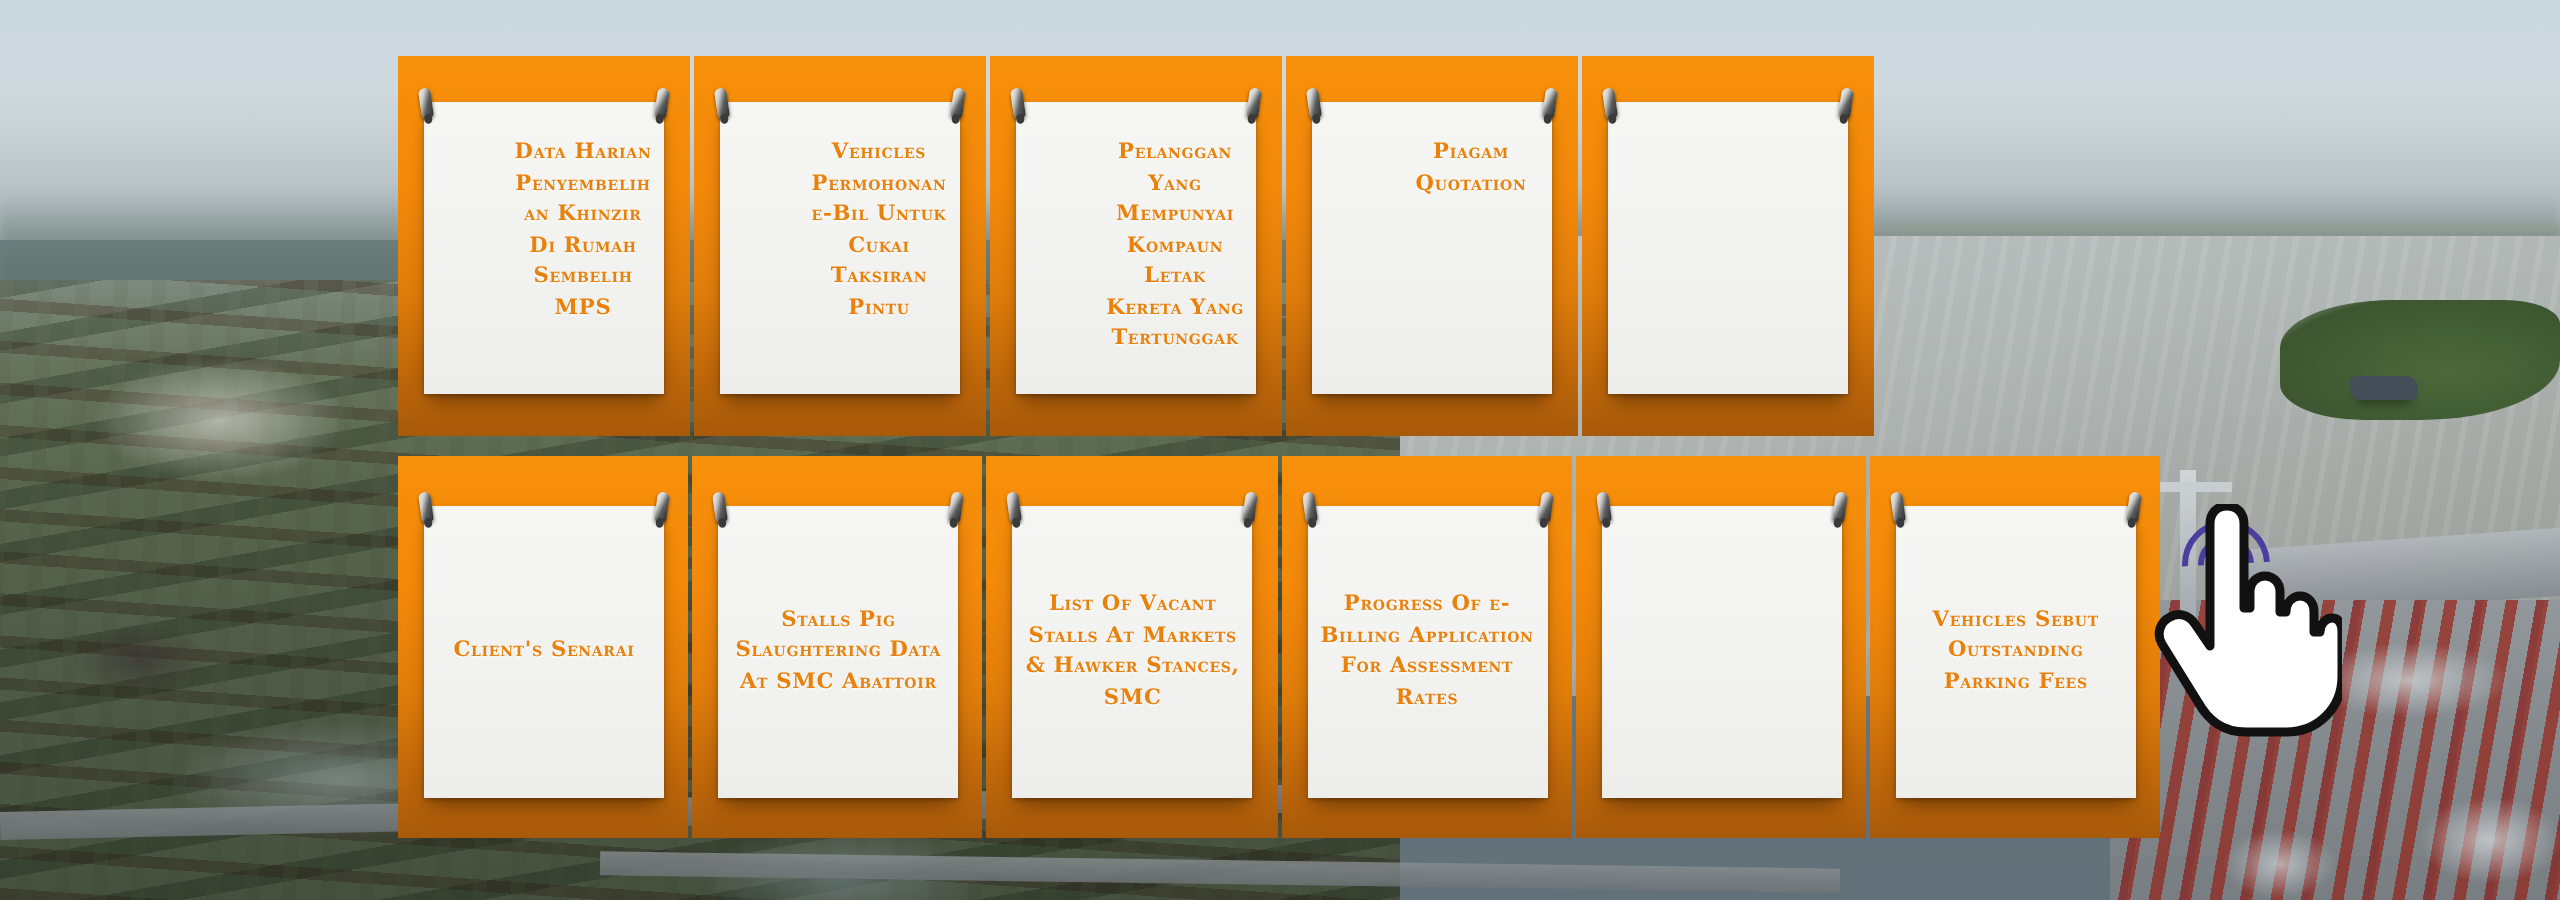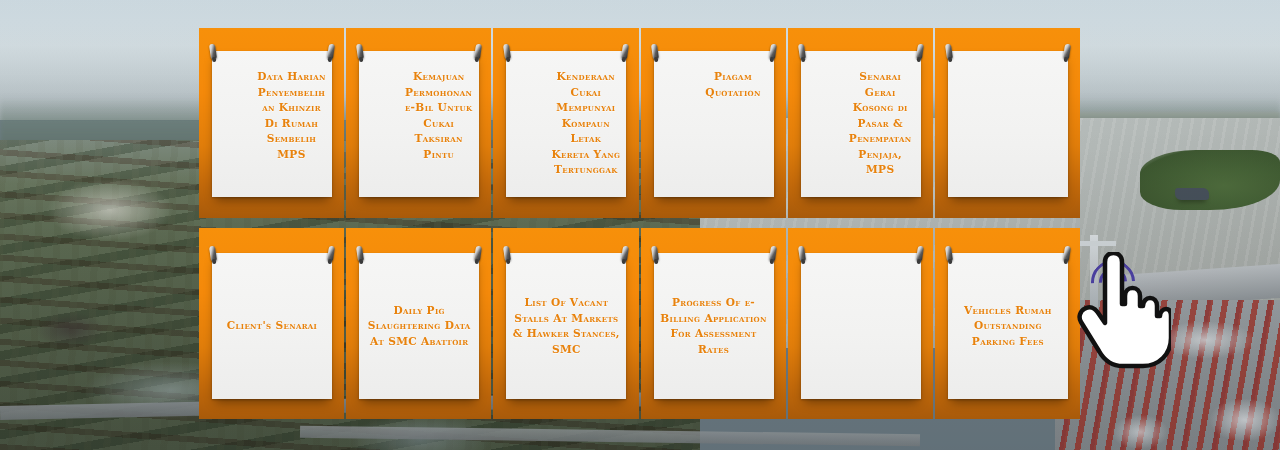--- a/index.html
+++ b/index.html
@@ -255,47 +255,40 @@
           <span class="pin pin-left"></span>
           <span class="pin pin-right"></span>
           <span class="paper-text">Data Harian Penyembelihan Khinzir Di Rumah Sembelih MPS</span>
         </div>
       </div>
 
       <div class="card">
         <div class="paper">
           <span class="pin pin-left"></span>
           <span class="pin pin-right"></span>
-          <span class="paper-text">Kemajuan Permohonan e-Bil Untuk Cukai Taksiran Pintu</span>
-        </div>
-      </div>
-
-      <div class="card">
-        <div class="paper">
-          <span class="pin pin-left"></span>
-          <span class="pin pin-right"></span>
-          <span class="paper-text">Kenderaan Cukai Mempunyai Kompaun Letak Kereta Yang Tertunggak</span>
+          <span class="paper-text">Vehicles Permohonan e-Bil Untuk Cukai Taksiran Pintu</span>
+        </div>
+      </div>
+
+      <div class="card">
+        <div class="paper">
+          <span class="pin pin-left"></span>
+          <span class="pin pin-right"></span>
+          <span class="paper-text">Pelanggan Yang Mempunyai Kompaun Letak Kereta Yang Tertunggak</span>
         </div>
       </div>
 
       <div class="card">
         <div class="paper">
           <span class="pin pin-left"></span>
           <span class="pin pin-right"></span>
           <span class="paper-text">Piagam Quotation</span>
         </div>
       </div>
 
-      <div class="card">
-        <div class="paper">
-          <span class="pin pin-left"></span>
-          <span class="pin pin-right"></span>
-          <span class="paper-text">Senarai Gerai Kosong di Pasar &amp; Penempatan Penjaja, MPS</span>
-        </div>
-      </div>
 
       <div class="card">
         <div class="paper">
           <span class="pin pin-left"></span>
           <span class="pin pin-right"></span>
         </div>
       </div>
 
     </div>
 
@@ -306,21 +299,21 @@
           <span class="pin pin-left"></span>
           <span class="pin pin-right"></span>
           <span class="paper-text">Client's Senarai</span>
         </div>
       </div>
 
       <div class="card">
         <div class="paper">
           <span class="pin pin-left"></span>
           <span class="pin pin-right"></span>
-          <span class="paper-text">Daily Pig Slaughtering Data At SMC Abattoir</span>
+          <span class="paper-text">Stalls Pig Slaughtering Data At SMC Abattoir</span>
         </div>
       </div>
 
       <div class="card">
         <div class="paper">
           <span class="pin pin-left"></span>
           <span class="pin pin-right"></span>
           <span class="paper-text">List Of Vacant Stalls At Markets &amp; Hawker Stances, SMC</span>
         </div>
       </div>
@@ -337,21 +330,21 @@
         <div class="paper">
           <span class="pin pin-left"></span>
           <span class="pin pin-right"></span>
         </div>
       </div>
 
       <div class="card">
         <div class="paper">
           <span class="pin pin-left"></span>
           <span class="pin pin-right"></span>
-          <span class="paper-text">Vehicles Rumah Outstanding Parking Fees</span>
+          <span class="paper-text">Vehicles Sebut Outstanding Parking Fees</span>
         </div>
       </div>
 
     </div>
   </div>
 
   <div class="cursor">
     <div class="ripple">
       <span class="r1"></span>
       <span class="r2"></span>

